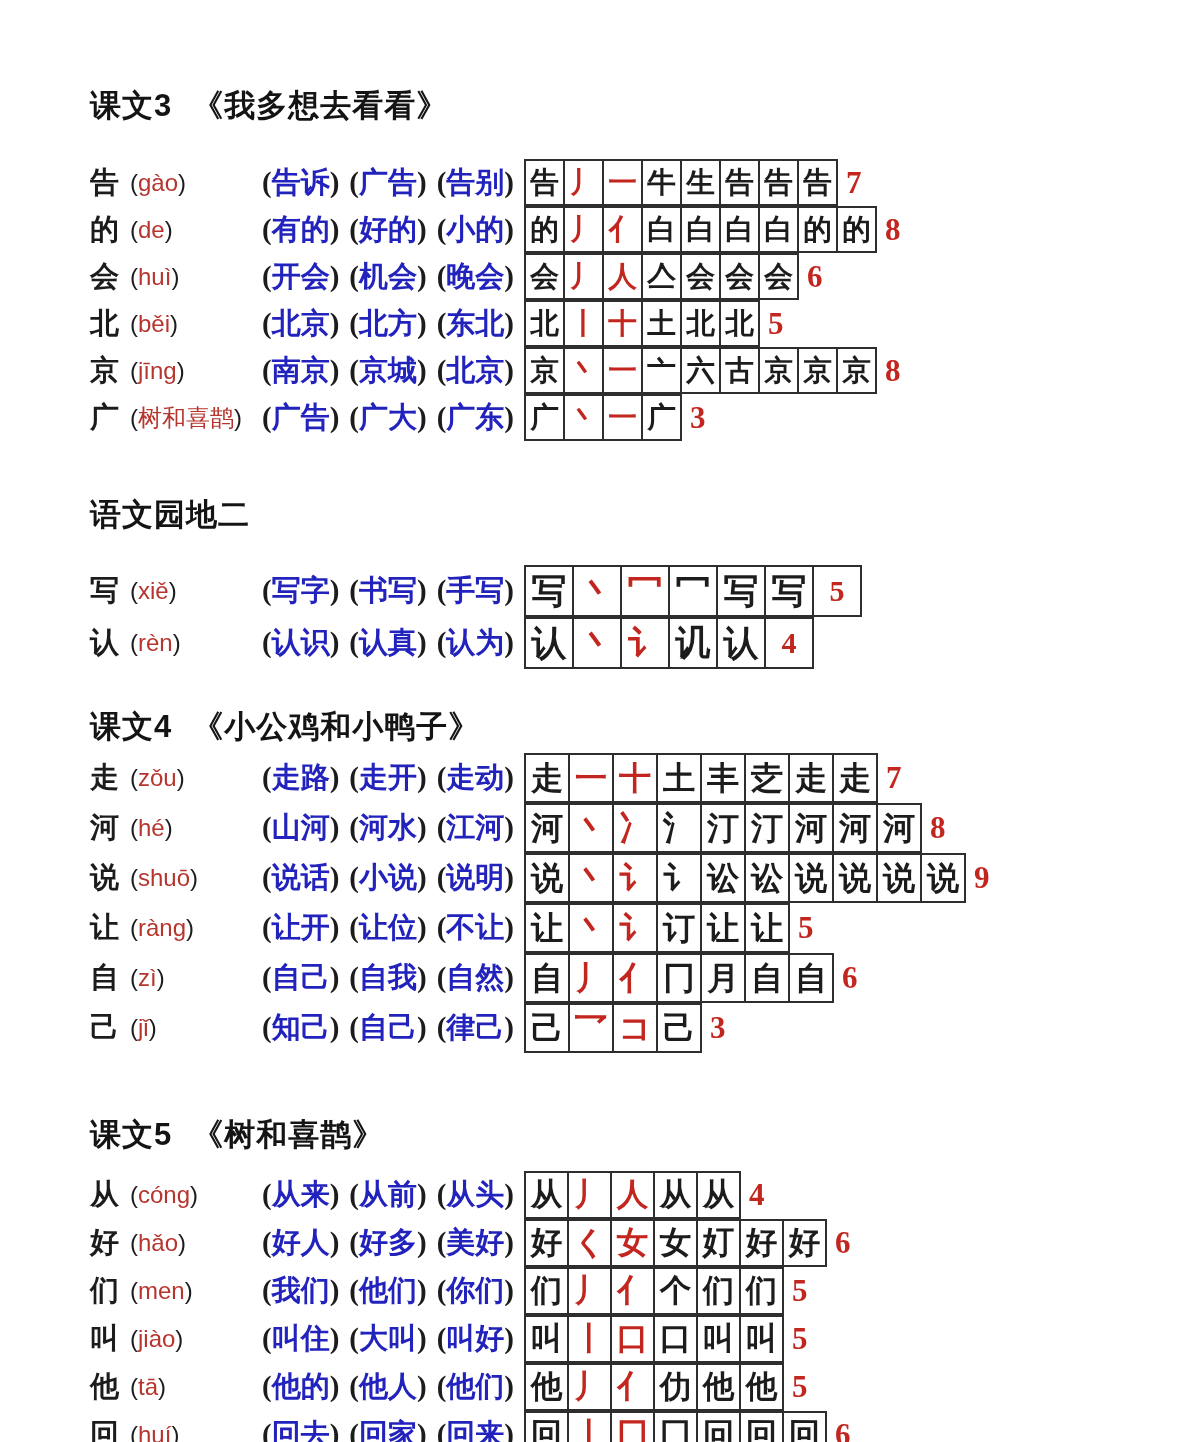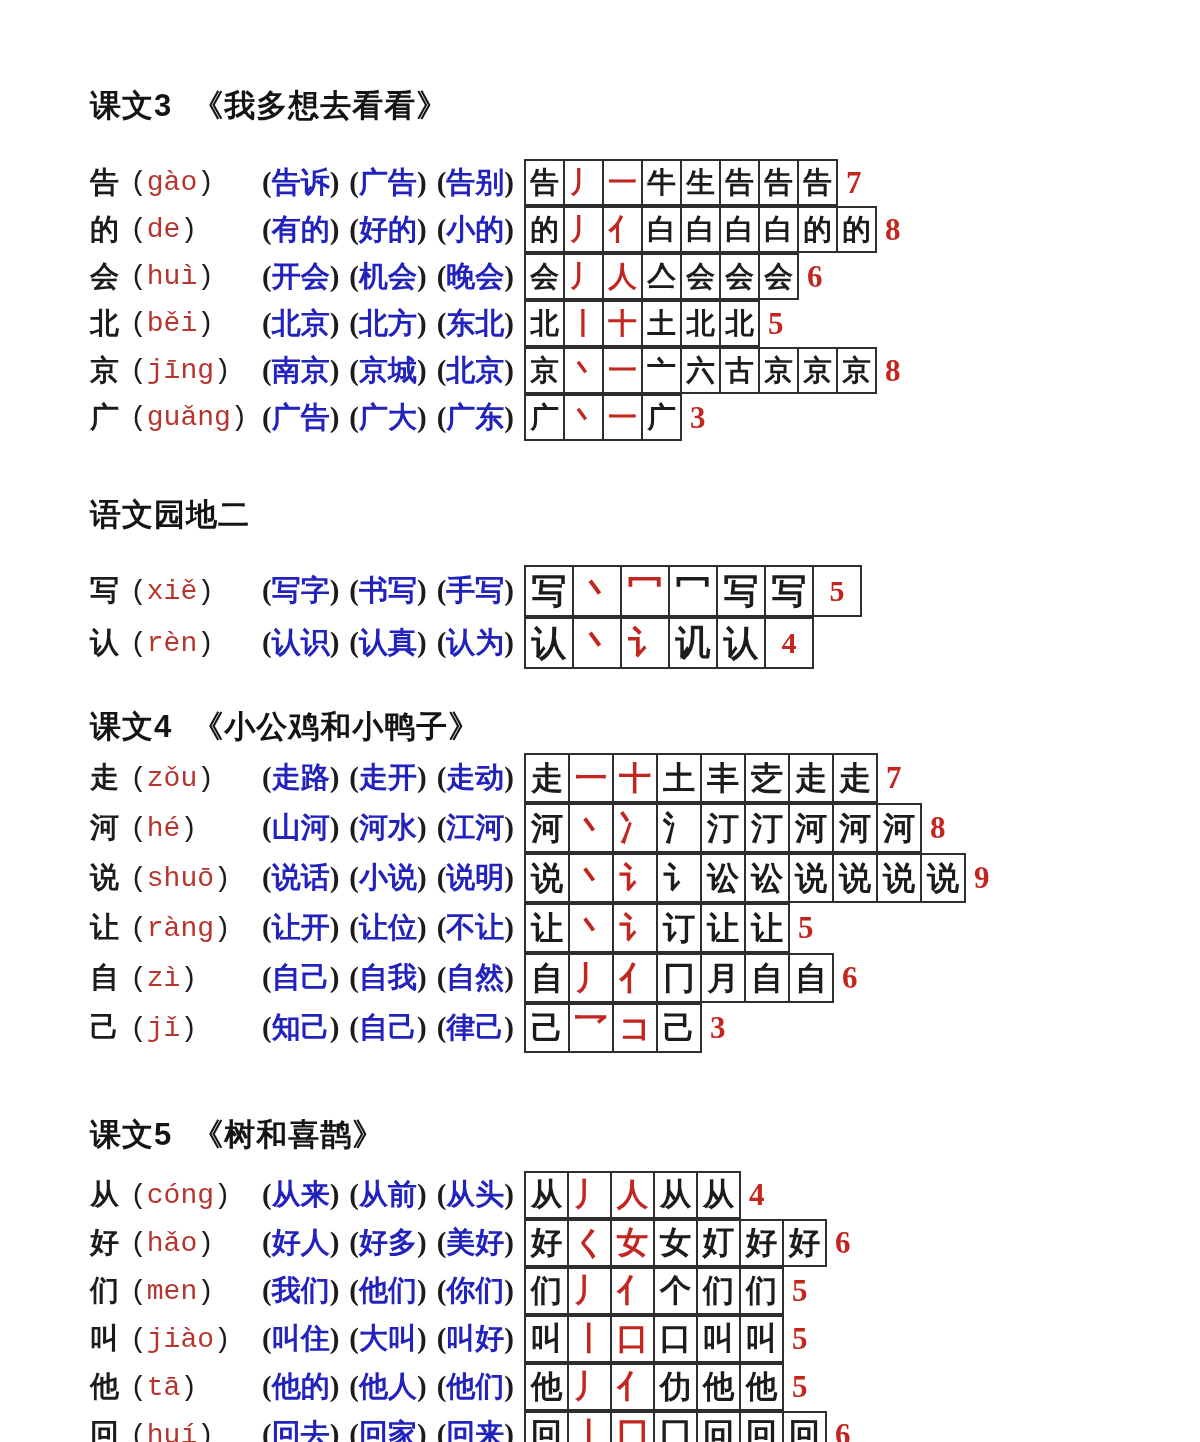--- a/index.html
+++ b/index.html
@@ -30,22 +30,22 @@
   .sec-s4{--rh:48px;--c:45px;}
 
   .row{display:flex;align-items:stretch;height:var(--rh);}
   .entry{
     flex:0 0 418px;display:flex;align-items:center;
     font-weight:bold;font-size:29px;white-space:nowrap;
   }
   .char{display:inline-block;min-width:40px;}
   .py{
     display:inline-block;min-width:132px;
-    font-family:Liberation Mono, monospace;
-    font-weight:normal;font-size:28px;
+    font-family:Liberation Sans, sans-serif;
+    font-weight:normal;font-size:24px;
   }
   .py .pyt{color:var(--pinyin);}
   .word{margin-right:10px;text-align:center;}
   .word .wt{color:var(--wordc);}
 
   .stable{display:flex;align-items:stretch;height:100%;}
   .cell{
     box-sizing:border-box;width:var(--c);
     border:2px solid #2e2e2e;margin-left:-2px;
     display:flex;align-items:center;justify-content:center;
@@ -162,21 +162,21 @@
             <span class="cell">古</span>
             <span class="cell">京</span>
             <span class="cell">京</span>
             <span class="cell">京</span>
             <span class="num">8</span>
           </div>
         </div>
         <div class="row">
           <div class="entry">
             <span class="char">广</span>
-            <span class="py">(<span class="pyt">guǎng</span>)</span>
+            <span class="py">(<span class="pyt">树和喜鹊</span>)</span>
             <span class="word">(<span class="wt">广告</span>)</span>
             <span class="word">(<span class="wt">广大</span>)</span>
             <span class="word">(<span class="wt">广东</span>)</span>
           </div>
           <div class="stable">
             <span class="cell head">广</span>
             <span class="cell redstroke">丶</span>
             <span class="cell redstroke">一</span>
             <span class="cell">广</span>
             <span class="num">3</span>

